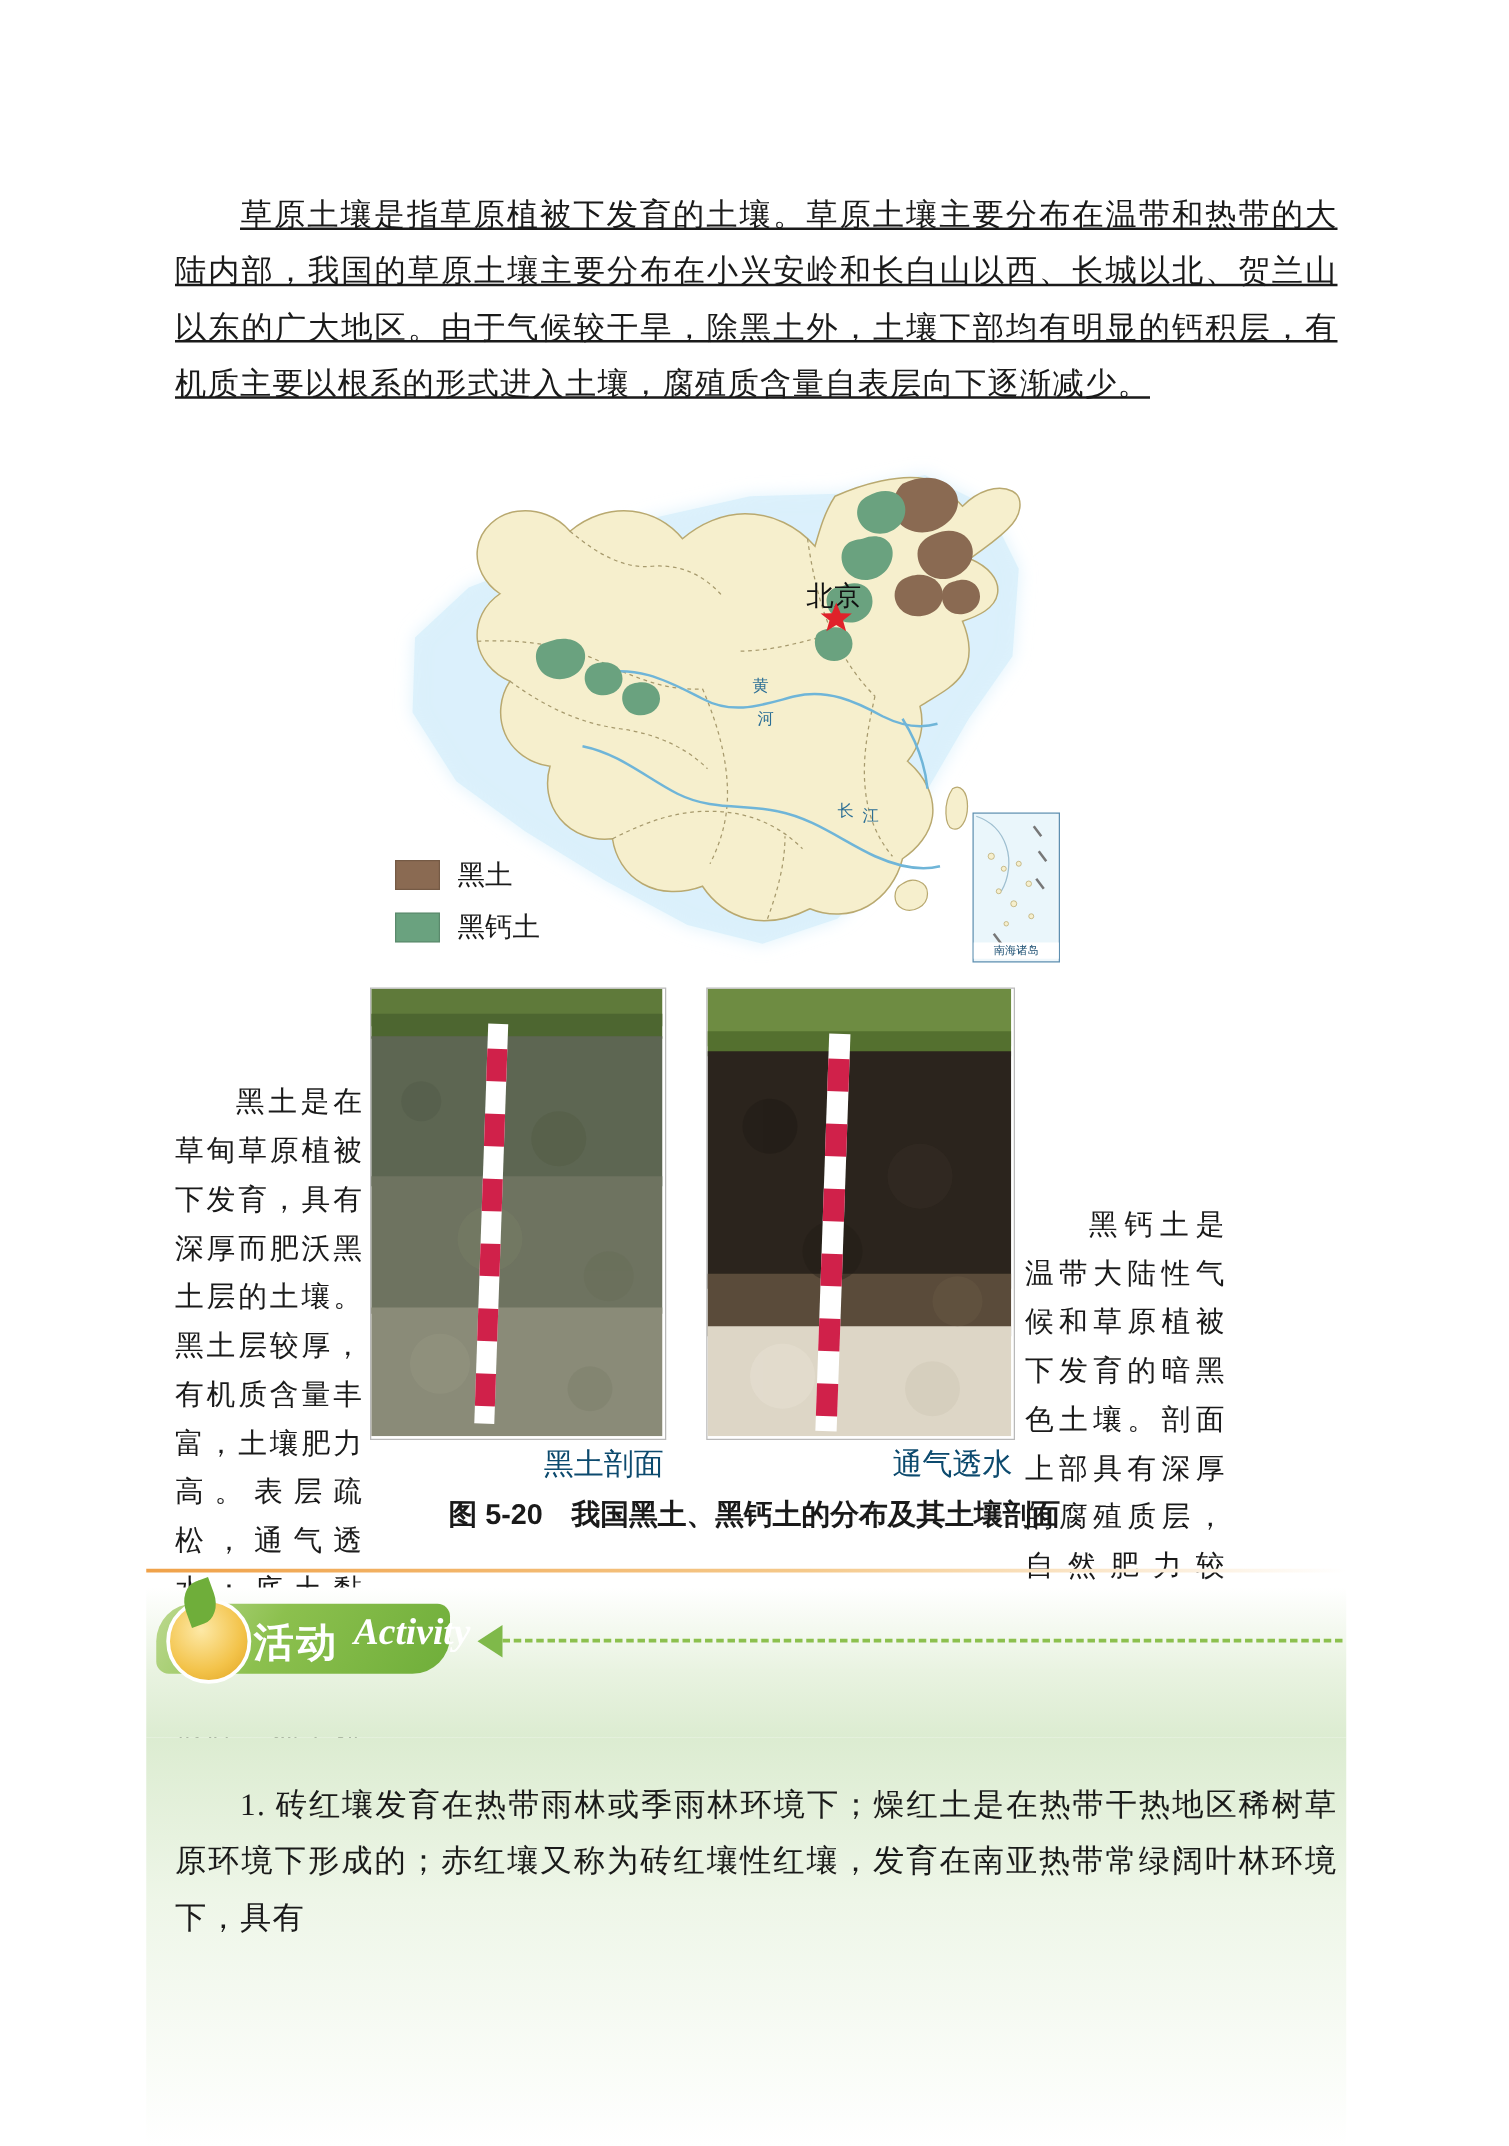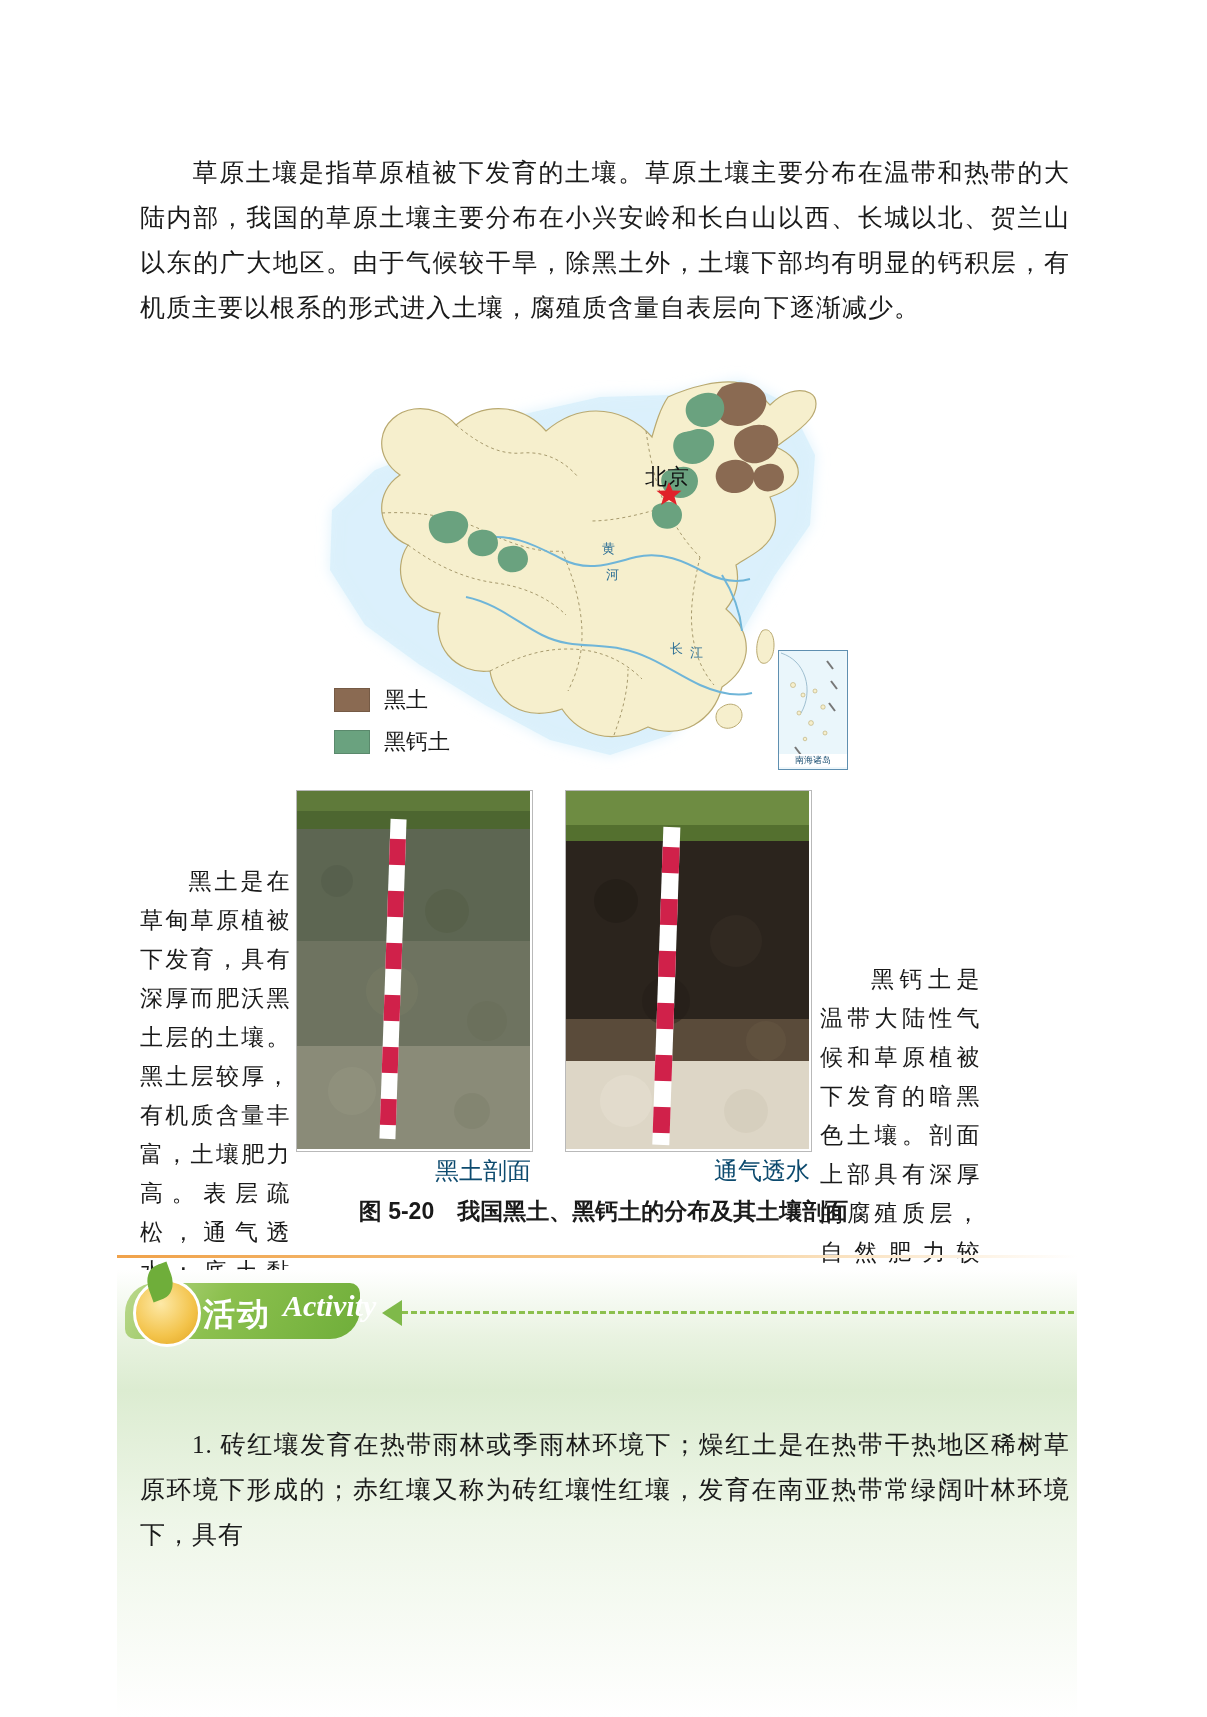--- a/index.html
+++ b/index.html
@@ -14,34 +14,35 @@
   .page{position:absolute;left:0;top:0;width:1207px;height:1717px;}
 
   
   .intro{
     position:absolute;
     left:140px; top:150px; width:930px;
     font-size:25px;
     line-height:45px;
     text-align:justify;
     letter-spacing:1px;
+    text-decoration:underline;
   }
   .intro .indent{display:inline-block;width:52px;}
 
   
   .map-wrap{
     position:absolute;
     left:270px; top:335px;
     width:600px; height:450px;
   }
   .map-svg{position:absolute;left:0;top:0;}
 
   .legend{
     position:absolute;
-    left:334px; top:685px;
+    left:316px; top:685px;
     font-size:22px;
     font-family:Liberation Sans, sans-serif;
   }
   .legend-row{display:flex;align-items:center;margin-bottom:12px;}
   .legend-swatch{width:34px;height:22px;margin-right:14px;display:inline-block;border:1px solid rgba(0,0,0,.15);}
   .legend-label{font-size:22px;}
 
   .beijing-label{
     position:absolute;
     left:645px;top:462px;

